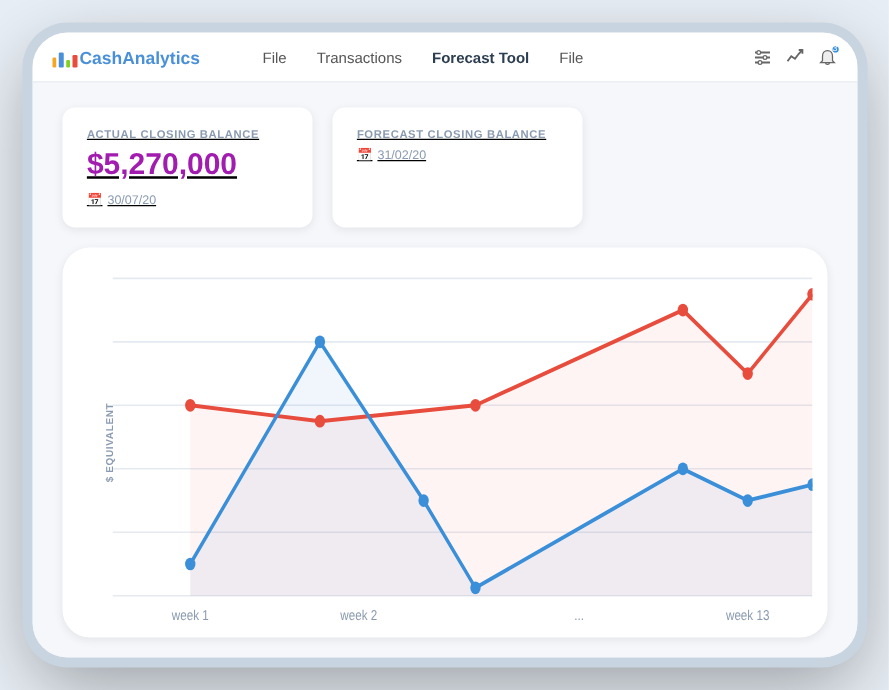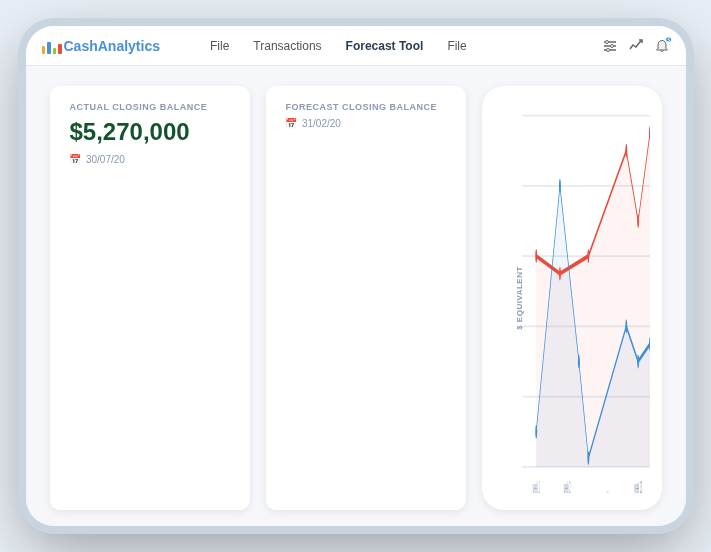--- a/index.html
+++ b/index.html
@@ -141,23 +141,24 @@
       align-items: center;
       justify-content: center;
     }
 
     
     .main-content {
       flex: 1;
       background: #f5f7fa;
       padding: 20px 24px 16px;
       display: flex;
-      flex-direction: row;
+      flex-direction: column;
       gap: 16px;
       overflow: hidden;
+      text-decoration: underline;
     }
 
     
     .cards-row {
       display: flex;
       gap: 16px;
     }
 
     .balance-card {
       background: #fff;
@@ -172,21 +173,21 @@
       font-weight: 700;
       color: #8a9ab0;
       letter-spacing: 0.5px;
       text-transform: uppercase;
       margin-bottom: 6px;
     }
 
     .card-amount {
       font-size: 24px;
       font-weight: 700;
-      color: #14532d;
+      color: #a21caf;
       margin-bottom: 8px;
     }
 
     .card-date {
       display: flex;
       align-items: center;
       gap: 4px;
       font-size: 10px;
       color: #8a9ab0;
     }

